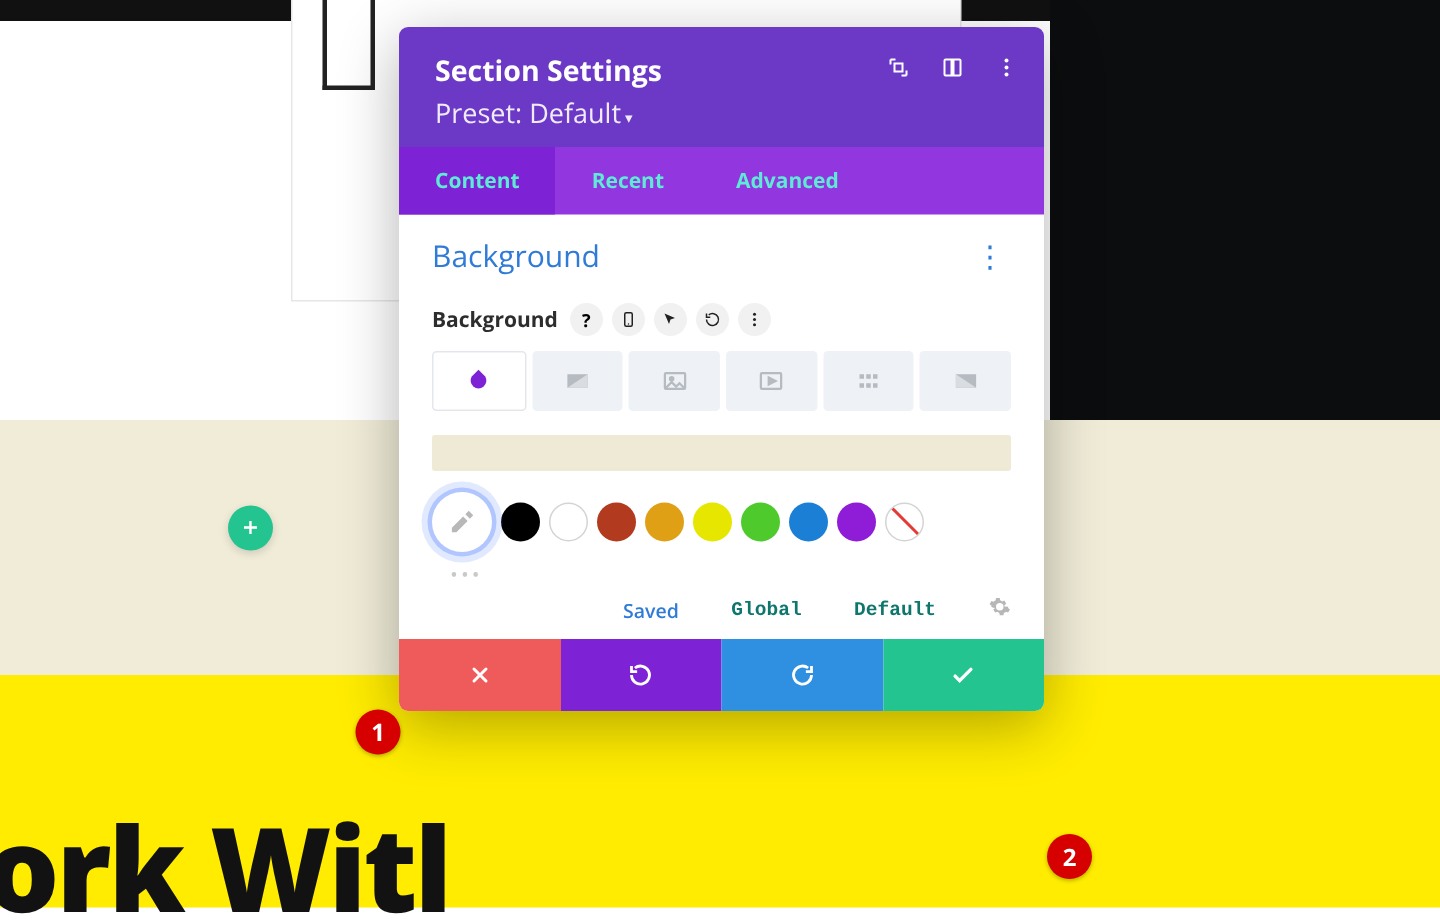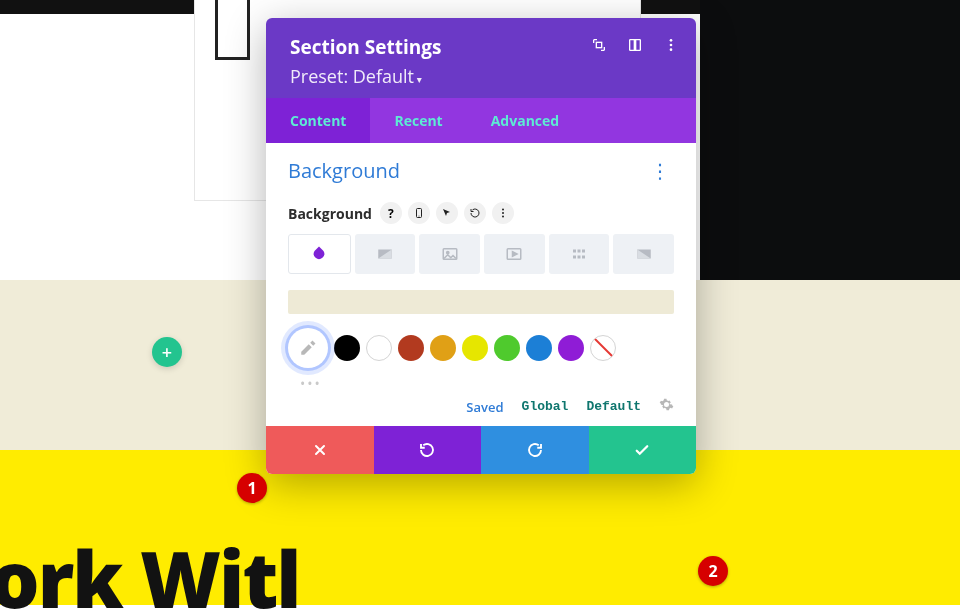--- a/index.html
+++ b/index.html
@@ -117,21 +117,21 @@
     background:#fff; border:1px solid #d4d4d4; position:relative; overflow:hidden;
   }
   .swatch.none::after {
     content:""; position:absolute; left:-4px; top:50%; width:36px; height:2px; background:#e53935;
     transform:rotate(45deg);
   }
 
   .dots-under { margin-top:6px; font-size:14px; color:#c9c9c9; letter-spacing:2px; padding-left:12px;}
 
   .tabs-bottom {
-    display:flex; align-items:center; gap:18px; margin-top:4px; padding-left:4px;
+    display:flex; align-items:center; gap:35px; margin-top:4px; padding-left:4px;
     font-size:13px; font-weight:600;
   }
   .tabs-bottom .spacer { flex:1; }
   .tb { cursor:pointer; }
   .tb.saved { color:#2f7bd6; }
   .tb.muted { color:#0f766e;font-family:Liberation Mono, monospace; }
   .gear { color:#b7b7b7; cursor:pointer; }
 
   .modal-footer {
     display:flex; height:48px;

